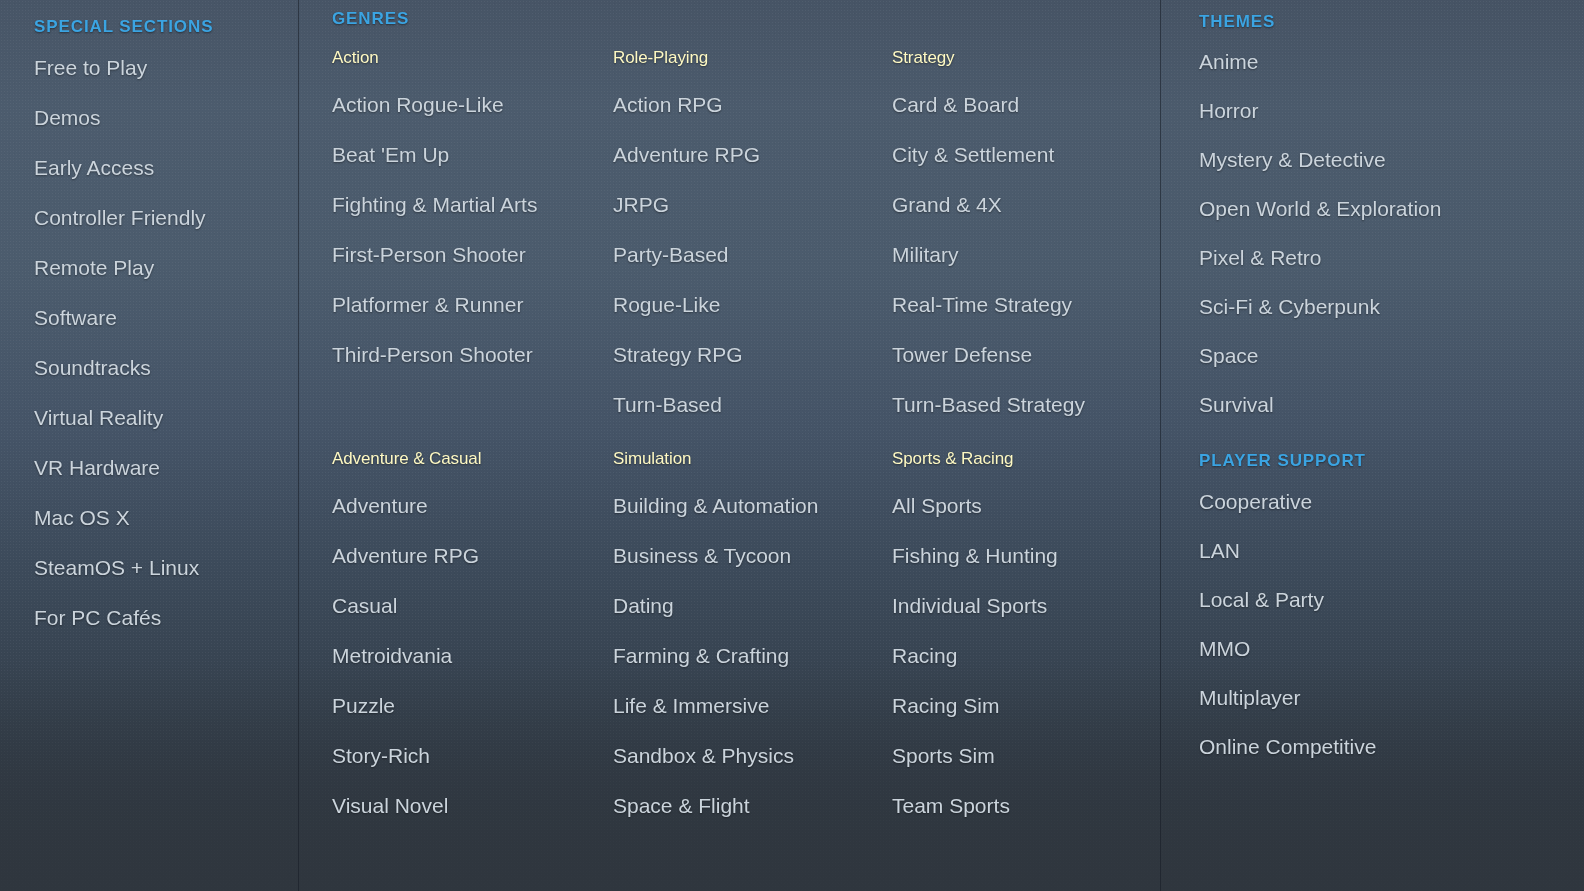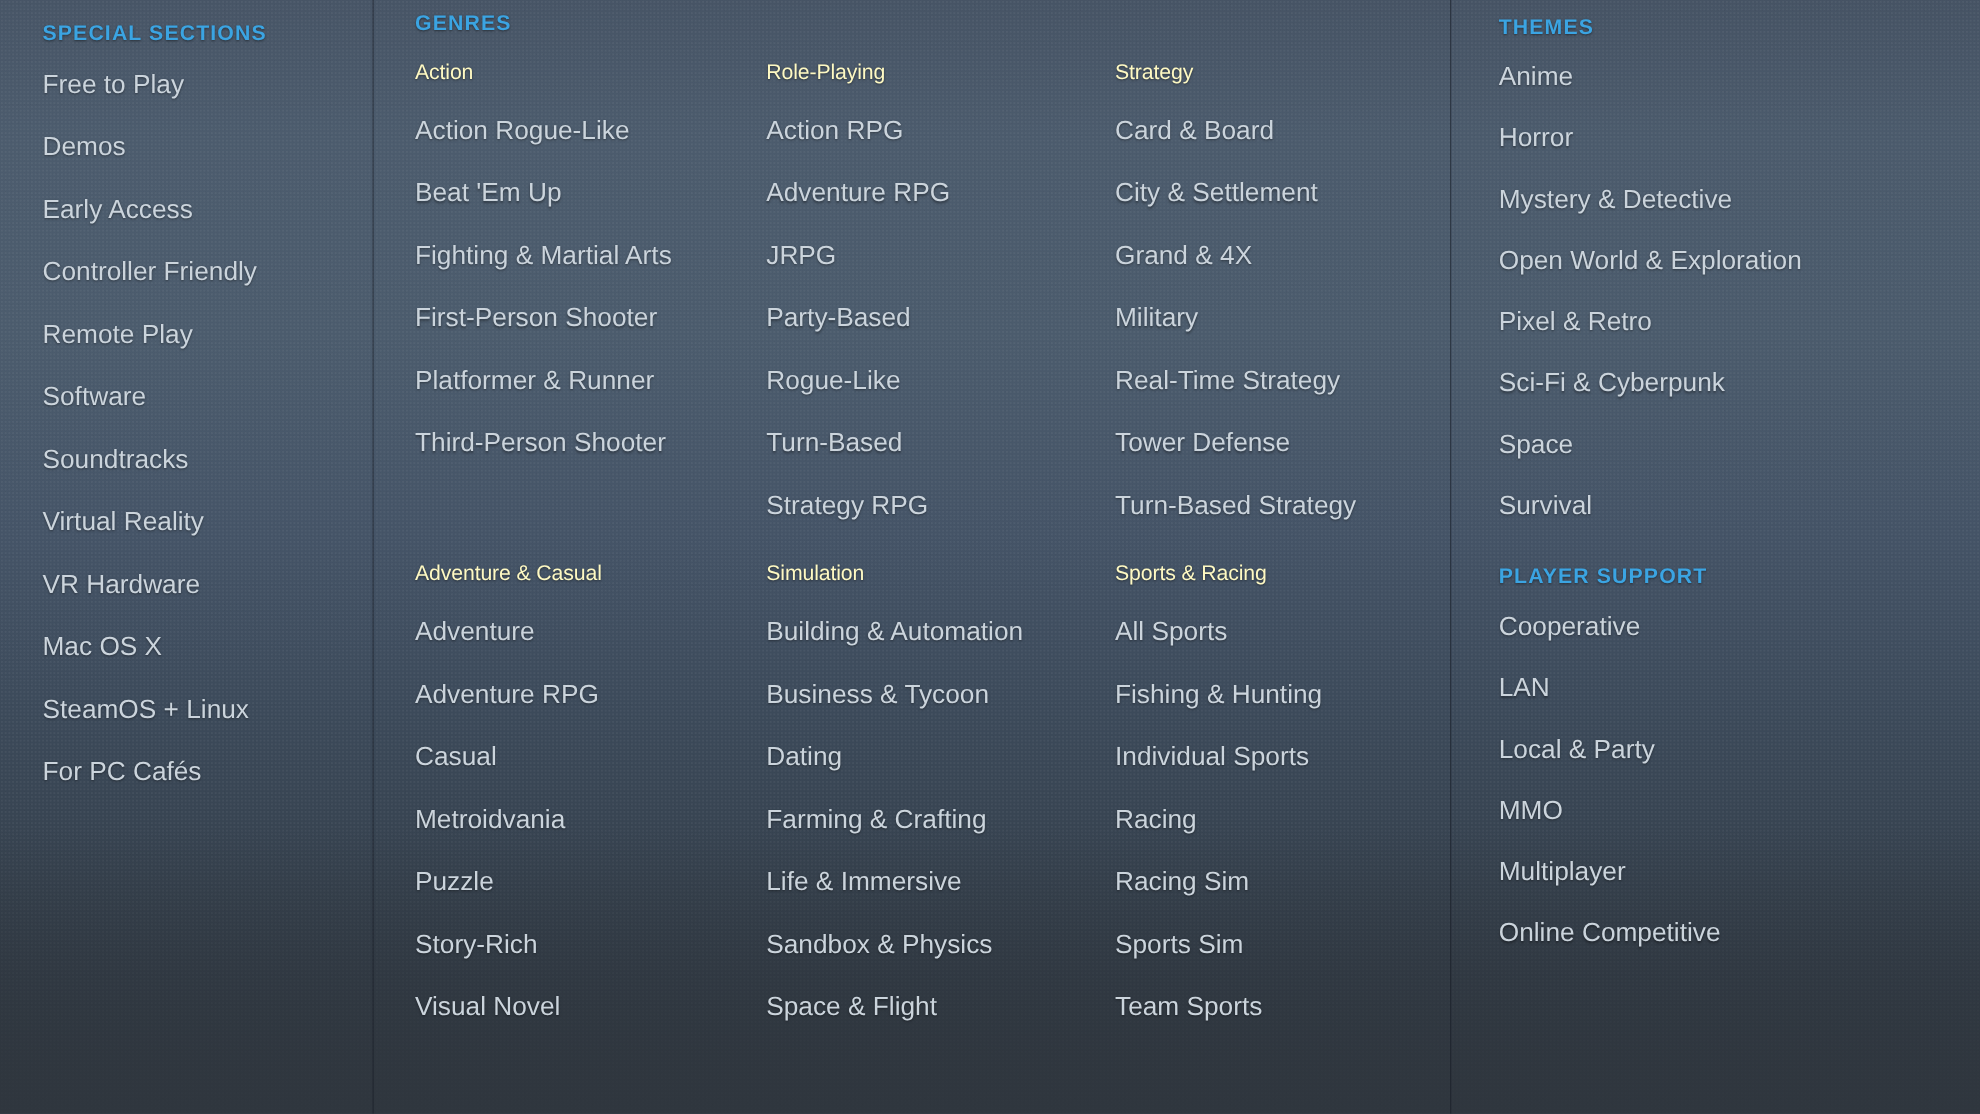--- a/index.html
+++ b/index.html
@@ -177,22 +177,22 @@
         <a class="menu-link" href="#">Third-Person Shooter</a>
       </div>
 
       <div class="genre-group">
         <div class="group-title">Role-Playing</div>
         <a class="menu-link" href="#">Action RPG</a>
         <a class="menu-link" href="#">Adventure RPG</a>
         <a class="menu-link" href="#">JRPG</a>
         <a class="menu-link" href="#">Party-Based</a>
         <a class="menu-link" href="#">Rogue-Like</a>
+        <a class="menu-link" href="#">Strategy RPG</a>
         <a class="menu-link" href="#">Turn-Based</a>
-        <a class="menu-link" href="#">Strategy RPG</a>
       </div>
 
       <div class="genre-group">
         <div class="group-title">Strategy</div>
         <a class="menu-link" href="#">Card &amp; Board</a>
         <a class="menu-link" href="#">City &amp; Settlement</a>
         <a class="menu-link" href="#">Grand &amp; 4X</a>
         <a class="menu-link" href="#">Military</a>
         <a class="menu-link" href="#">Real-Time Strategy</a>
         <a class="menu-link" href="#">Tower Defense</a>

